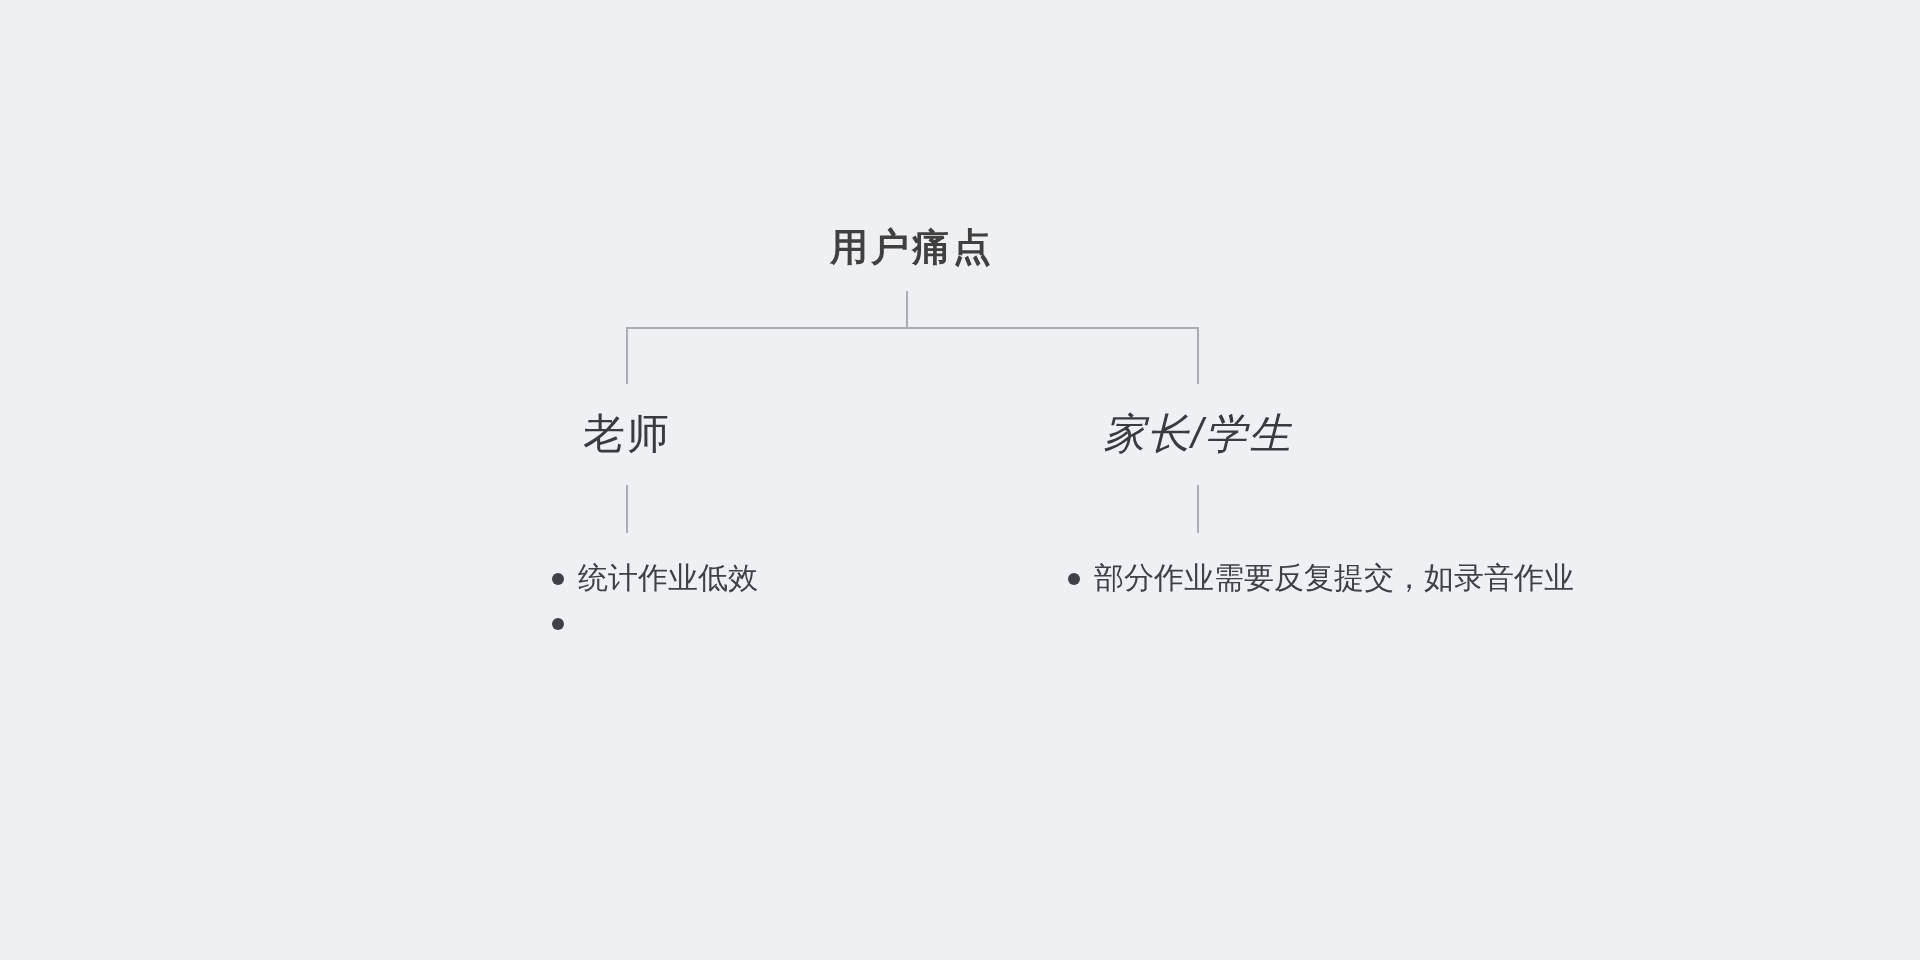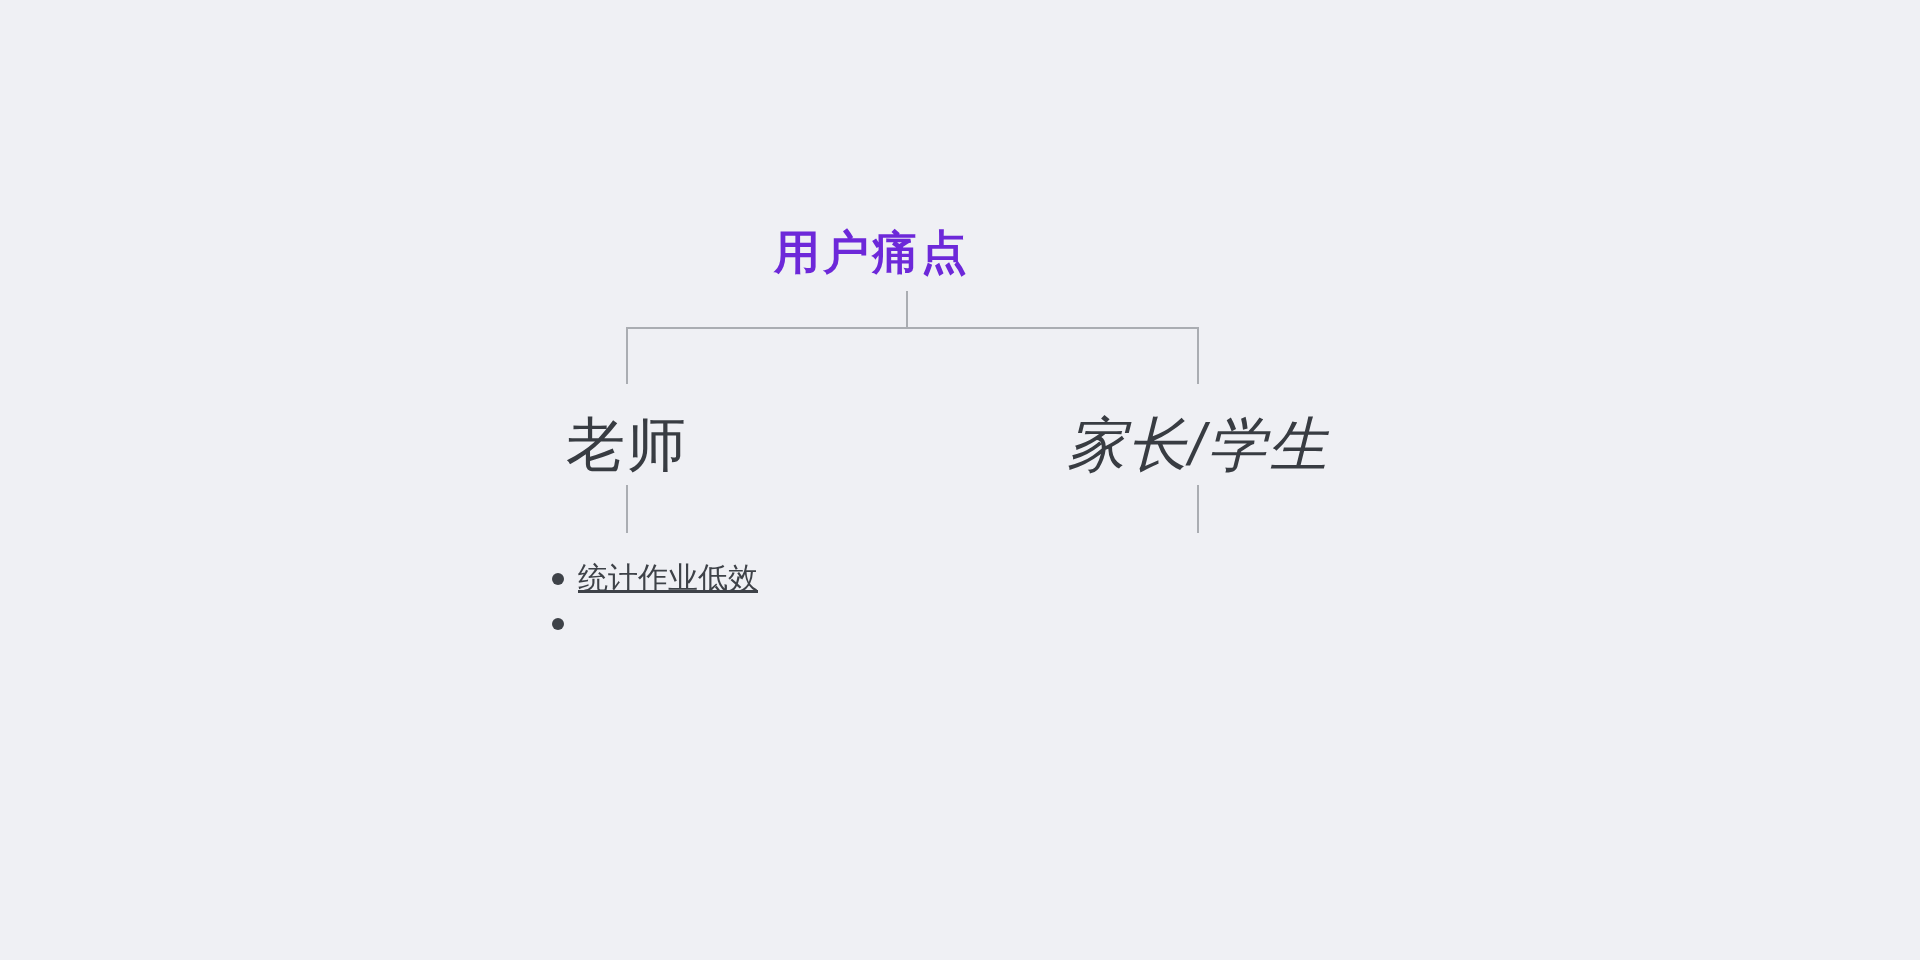--- a/index.html
+++ b/index.html
@@ -11,67 +11,66 @@
     overflow: hidden;
   }
   .canvas {
     position: relative;
     width: 1920px;
     height: 960px;
     background: #eff0f4;
   }
   .diagram-title {
     position: absolute;
-    left: 872px;
+    left: 912px;
     top: 222px;
     transform: translateX(-50%);
-    font-size: 46px;
+    font-size: 38px;
     font-weight: 700;
-    color: #6d28d9;
+    color: #404040;
     letter-spacing: 3px;
     white-space: nowrap;
   }
   .connector {
     position: absolute;
     background: #aaadb2;
   }
   .connector.v { width: 2px; }
   .connector.h { height: 2px; }
   #stem        { left: 906px;  top: 291px; height: 38px; }
   #hline       { left: 627px;  top: 327px; width: 572px; }
   #left-drop   { left: 626px;  top: 327px; height: 57px; }
   #right-drop  { left: 1197px; top: 327px; height: 57px; }
   #left-label-line  { left: 626px;  top: 485px; height: 48px; }
   #right-label-line { left: 1197px; top: 485px; height: 48px; }
   .branch-label {
     position: absolute;
     top: 406px;
     transform: translateX(-50%);
-    font-size: 59px;
+    font-size: 42px;
     font-weight: 400;
     color: #383c42;
     letter-spacing: 2px;
     white-space: nowrap;
   }
   #left-label  { left: 627px; }
   #right-label { left: 1198px; font-style: italic; }
   .bullet-list {
     position: absolute;
     top: 556px;
   }
   #left-list  { left: 552px; }
   #right-list { left: 1068px; }
   .bullet-item {
     display: flex;
     align-items: center;
     height: 45px;
     font-size: 30px;
     color: #3e4248;
     white-space: nowrap;
-    text-decoration: underline;
   }
   .bullet-dot {
     width: 12px;
     height: 12px;
     border-radius: 50%;
     background: #3e4248;
     margin-right: 14px;
     flex: 0 0 auto;
   }
 </style>
@@ -98,15 +97,19 @@
     <div class="bullet-item">
       <span class="bullet-dot"></span>
       <span>统计作业低效</span>
     </div>
     <div class="bullet-item">
       <span class="bullet-dot"></span>
     </div>
   </div>
 
   <div id="right-list" class="bullet-list">
+    <div class="bullet-item">
+      <span class="bullet-dot"></span>
+      <span>部分作业需要反复提交，如录音作业</span>
+    </div>
   </div>
 
 </div>
 
 </body></html>

